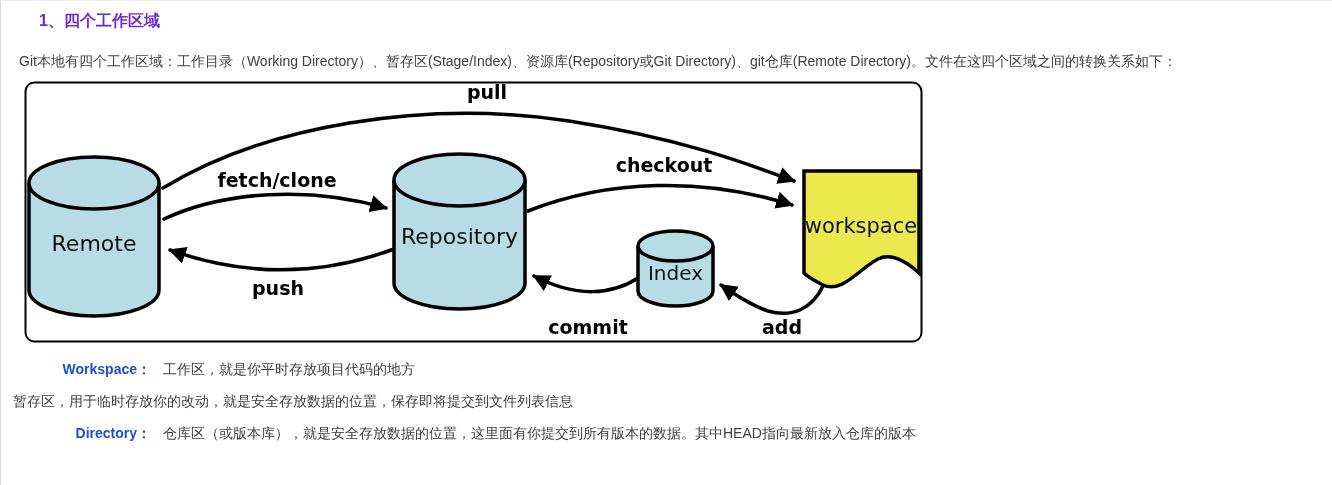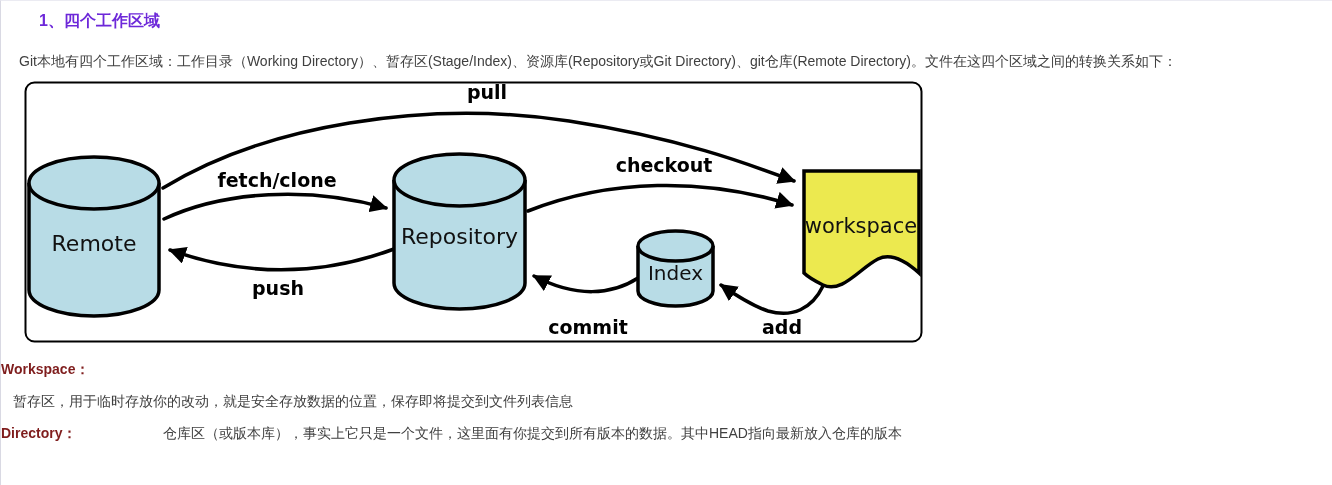--- a/index.html
+++ b/index.html
@@ -20,21 +20,21 @@
   .diagram svg{display:block;}
   .edge{fill:none;stroke:#000;stroke-width:3.5;stroke-linecap:round;}
   .shape{stroke:#000;stroke-width:3.5;}
   .frame{fill:#fff;stroke:#000;stroke-width:2;}
   .nodelabel{font-family:"DejaVu Sans",sans-serif;font-size:22px;fill:#111;text-anchor:middle;}
   .nodelabel.small{font-size:20px;}
   .nodelabel.ws{font-size:21px;}
   .edgelabel{font-family:"DejaVu Sans",sans-serif;font-size:19px;font-weight:bold;fill:#000;text-anchor:middle;}
   .defs{margin:16px 0 0 0;font-size:14px;}
   .def-row{display:flex;align-items:flex-start;line-height:20px;margin-bottom:12px;}
-  .def-term{flex:none;width:150px;font-weight:bold;color:#7f1d1d;}
+  .def-term{flex:none;width:150px;text-align:right;font-weight:bold;color:#1d4ed8;}
   .def-desc{margin-left:12px;color:#404040;}
 </style>
 </head>
 <body>
 
 <main>
 
   <h3 class="heading">1、四个工作区域</h3>
 
   <p class="intro">Git本地有四个工作区域：工作目录（Working Directory）、暂存区(Stage/Index)、资源库(Repository或Git Directory)、git仓库(Remote Directory)。文件在这四个区域之间的转换关系如下：</p>
@@ -84,23 +84,24 @@
       <text class="edgelabel" x="640" y="91">checkout</text>
       <text class="edgelabel" x="254" y="214">push</text>
       <text class="edgelabel" x="564" y="253">commit</text>
       <text class="edgelabel" x="758" y="253">add</text>
     </svg>
   </figure>
 
   <section class="defs">
     <div class="def-row">
       <span class="def-term">Workspace：</span>
+      <span class="def-desc">工作区，就是你平时存放项目代码的地方</span>
     </div>
     <div class="def-row">
       <span class="def-desc">暂存区，用于临时存放你的改动，就是安全存放数据的位置，保存即将提交到文件列表信息</span>
     </div>
     <div class="def-row">
       <span class="def-term">Directory：</span>
-      <span class="def-desc">仓库区（或版本库），事实上它只是一个文件，这里面有你提交到所有版本的数据。其中HEAD指向最新放入仓库的版本</span>
+      <span class="def-desc">仓库区（或版本库），就是安全存放数据的位置，这里面有你提交到所有版本的数据。其中HEAD指向最新放入仓库的版本</span>
     </div>
   </section>
 
 </main>
 
 </body></html>

